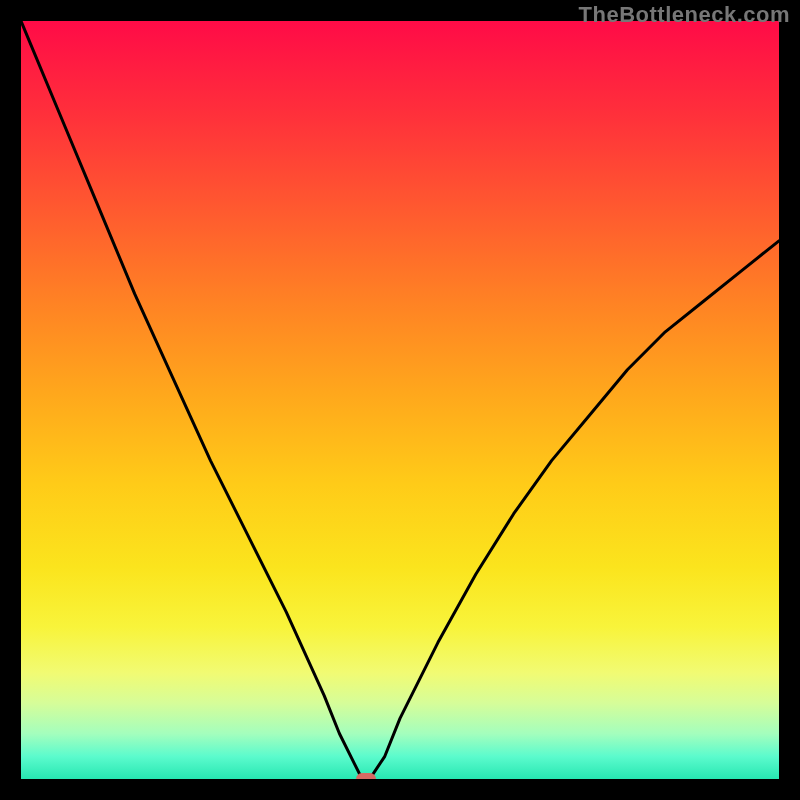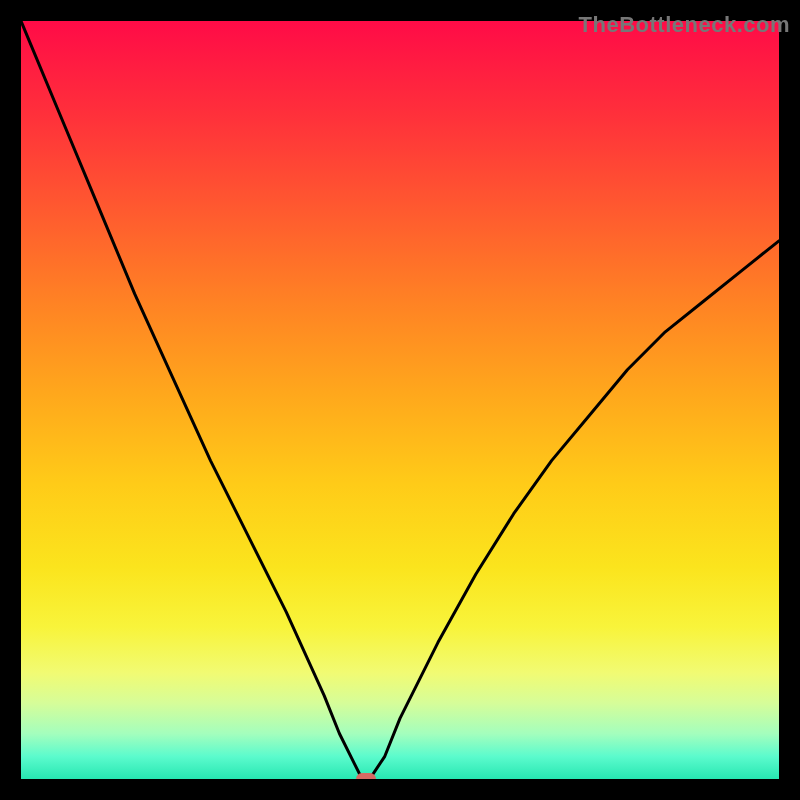--- a/index.html
+++ b/index.html
@@ -11,21 +11,21 @@
     font-family: Arial, Helvetica, sans-serif;
   }
   .frame {
     position: relative;
     width: 800px;
     height: 800px;
     background: #000;
   }
   .watermark {
     position: absolute;
-    top: 12px;
+    top: 2px;
     right: 10px;
     color: #777;
     font-size: 22px;
     font-weight: 600;
     letter-spacing: 0.5px;
     z-index: 10;
   }
   .plot-area {
     position: absolute;
     left: 21px;

